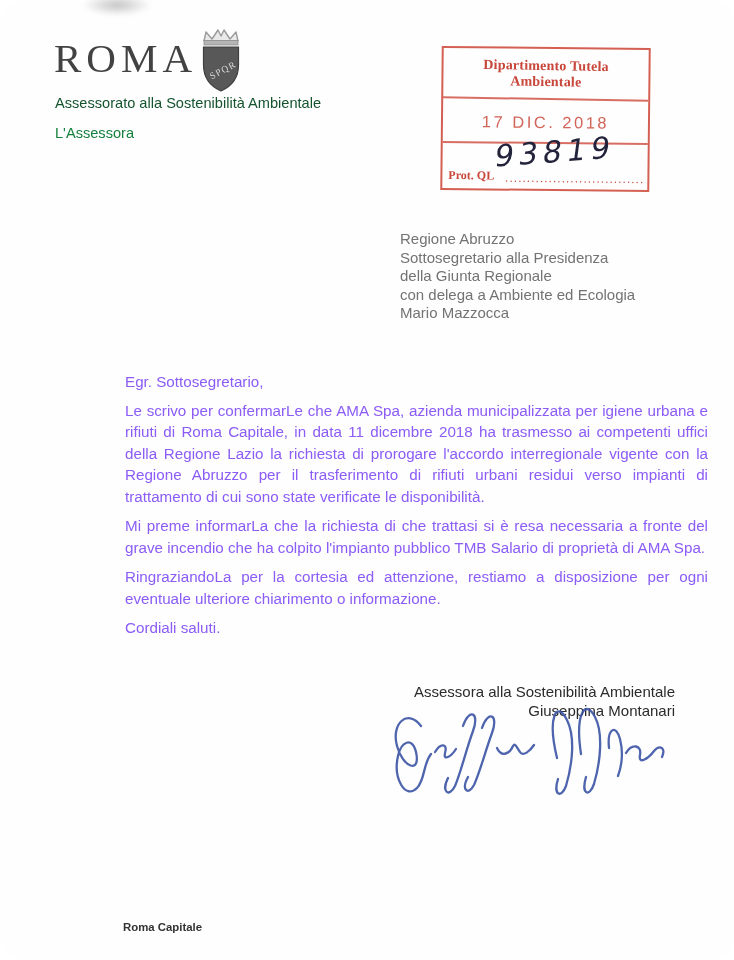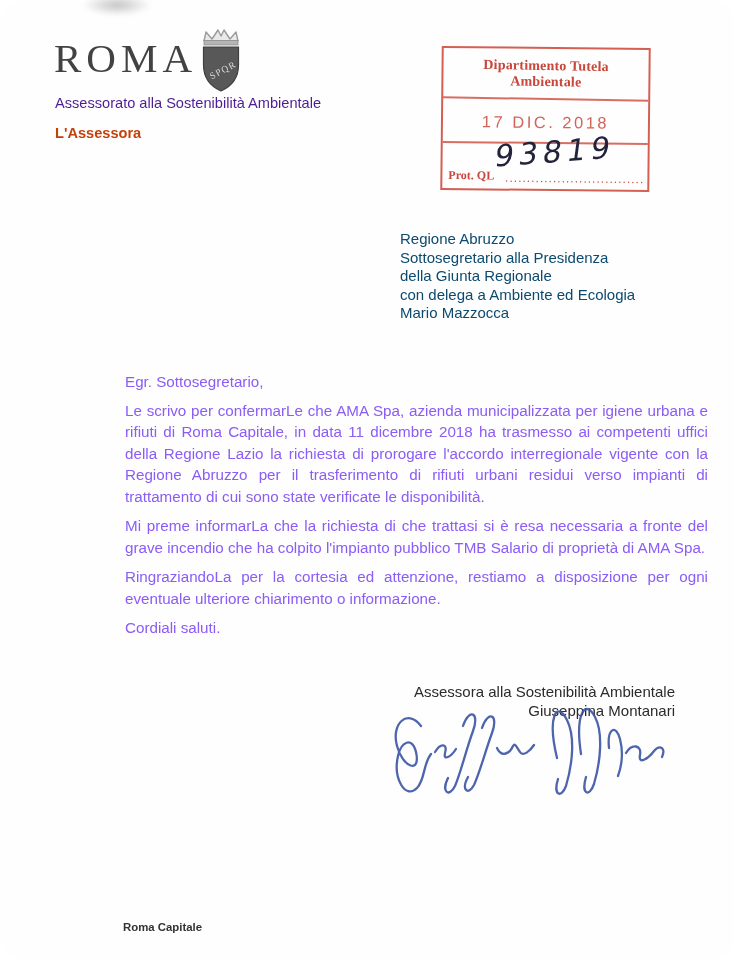--- a/index.html
+++ b/index.html
@@ -14,22 +14,22 @@
     background:radial-gradient(ellipse at center, rgba(90,90,90,0.35), rgba(120,120,120,0) 70%);
     filter:blur(2px);
   }
   
   .logo-text {
     position:absolute; left:54px; top:34px;
     font-family:"Liberation Serif", serif; font-size:41px; letter-spacing:5px;
     color:#424242; font-weight:400;
   }
   .crest { position:absolute; left:191px; top:27px; }
-  .dept-line { position:absolute; left:55px; top:95px; font-size:14.6px; color:#4c1d95; }
-  .role-line { position:absolute; left:55px; top:125px; font-size:14.6px; color:#c2410c;font-weight:bold; }
+  .dept-line { position:absolute; left:55px; top:95px; font-size:14.6px; color:#14532d; }
+  .role-line { position:absolute; left:55px; top:125px; font-size:14.6px; color:#15803d; }
 
   
   .stamp {
     position:absolute; left:441px; top:47px; width:209px;
     border:2.5px solid rgba(206,74,60,0.88);
     transform:rotate(0.6deg);
     color:#c8463a;
   }
   .stamp-title {
     padding:9px 3px 8px; text-align:center;
@@ -49,21 +49,21 @@
     position:absolute; left:63px; right:4px; bottom:5px; overflow:hidden;
     font-size:11px; letter-spacing:1.6px; white-space:nowrap;
   }
   .prot-number {
     position:absolute; left:52px; top:-10px;
     font-family:"DejaVu Sans", sans-serif; font-size:30px; letter-spacing:5px;
     color:#23233c; transform:rotate(-5deg) skewX(-12deg);
   }
 
   
-  .recipient { position:absolute; left:400px; top:230px; font-size:15px; line-height:18.6px; color:#0c4a6e; }
+  .recipient { position:absolute; left:400px; top:230px; font-size:15px; line-height:18.6px; color:#737373; }
 
   
   .body-block {
     position:absolute; left:125px; top:371px; width:583px;
     font-size:15.2px; line-height:21.5px; color:#8b5cf6;
   }
   .salutation { margin-bottom:7px; }
   .para { text-align:justify; margin-bottom:8px; }
   .closing { }
 

